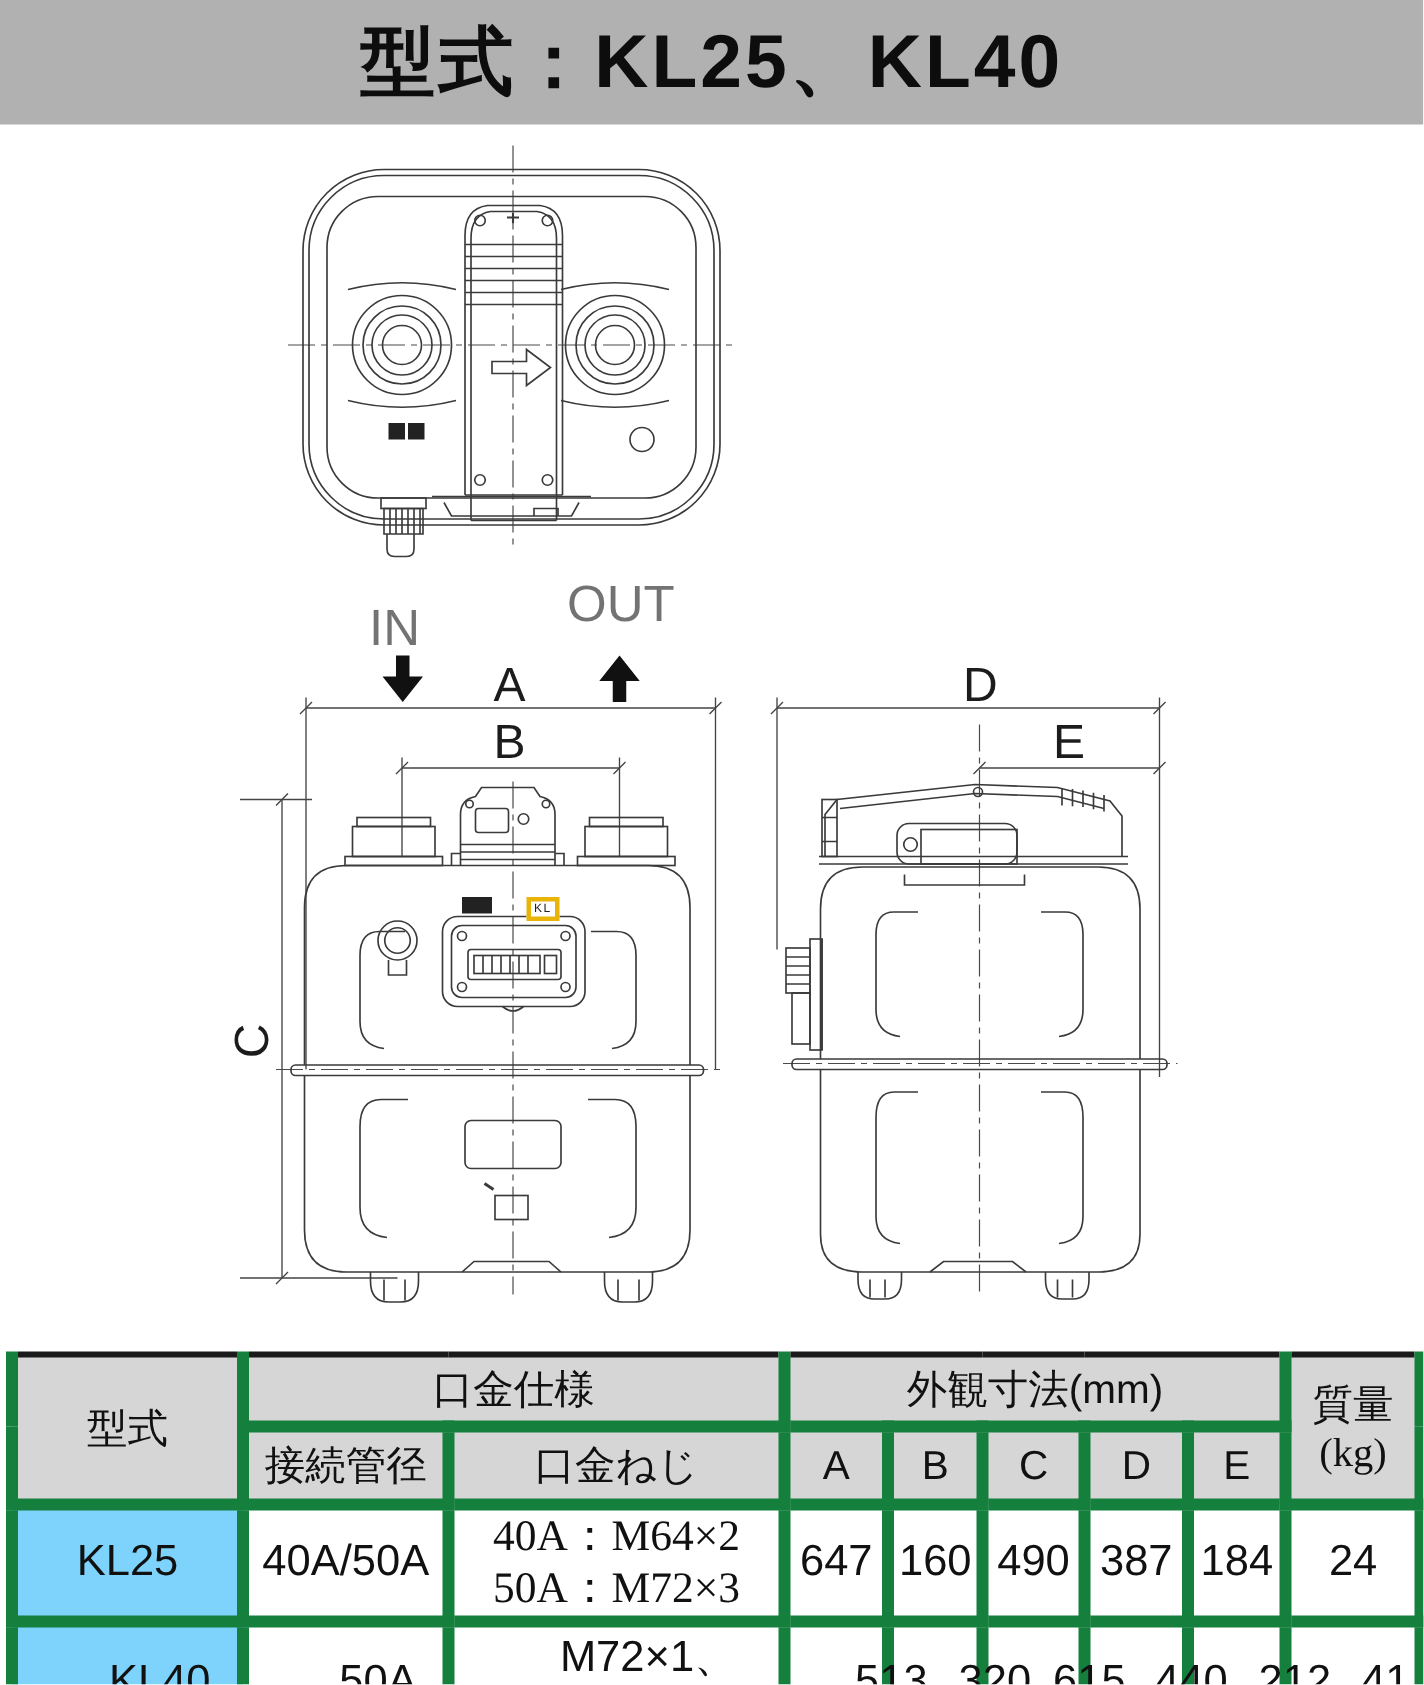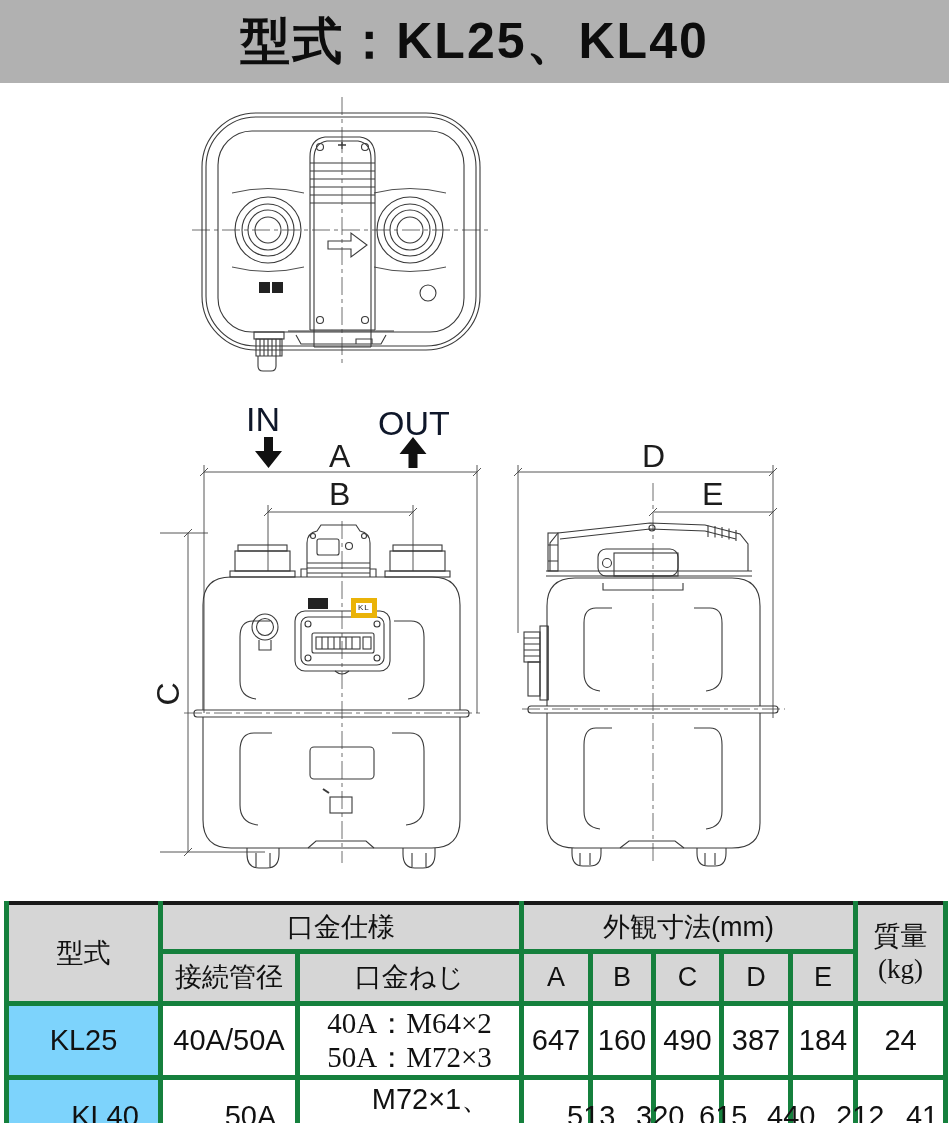--- a/index.html
+++ b/index.html
@@ -8,28 +8,28 @@
   
   .banner{position:absolute;left:0;top:0;width:949px;height:83px;background:#b1b1b1;
           display:flex;align-items:center;justify-content:center;}
   .banner .title{font-size:50px;font-weight:700;letter-spacing:2px;color:#0d0d0d;}
   
   svg{position:absolute;}
   #top-view{left:170px;top:95px;}
   #front-view{left:150px;top:393px;}
   #side-view{left:500px;top:433px;}
   .dim-label{position:absolute;font-size:32px;line-height:1;color:#1c1c1c;}
-  .flow-label{position:absolute;font-size:34px;line-height:1;color:#0f172a;}
+  .flow-label{position:absolute;font-size:34px;line-height:1;color:#737373;}
   #label-c{transform:rotate(-90deg);transform-origin:center center;}
   .panel-tag{position:absolute;left:351px;top:598px;font-size:8px;line-height:1;
-             border:5px solid #eab308;padding:1px 2px;letter-spacing:1px;color:#222;background:#fff;}
+             border:3px solid #eab308;padding:1px 2px;letter-spacing:1px;color:#222;background:#fff;}
   
   table.spec{position:absolute;left:4px;top:901px;border-collapse:collapse;table-layout:fixed;
              width:941px;}
-  table.spec th,table.spec td{border:5px solid #15803d;text-align:center;vertical-align:middle;
+  table.spec th,table.spec td{border:8px solid #15803d;text-align:center;vertical-align:middle;
              padding:0;font-weight:400;}
   table.spec thead th{background:#d6d6d6;font-size:27px;}
   table.spec thead tr:first-child th{border-top:4px solid #1a1a1a;}
   table.spec tbody td{background:#ffffff;font-size:29px;}
   table.spec tbody tr:first-child td{border-top:4px solid #1a1a1a;}
   table.spec tbody tr:last-child td{border-top:3px solid #1a1a1a;border-bottom:4px solid #1a1a1a;padding-left:43px;}
   table.spec td.model{background:#7dd3fc;}
   .stacked span{display:block;line-height:1.2;font-family:Liberation Serif, serif;}
   td.thread{font-size:28px;}
   tr.hrow1{height:48px;} tr.hrow2{height:52px;}
@@ -217,21 +217,21 @@
 
       <rect x="40" y="193" width="8" height="74"></rect>
       <rect x="24" y="199" width="16" height="30"></rect>
       <path d="M24 205 h16 M24 211 h16 M24 217 h16 M24 223 h16"></path>
       <rect x="28" y="229" width="12" height="34"></rect>
       <path d="M48 193 V267"></path>
     </g>
   </svg>
 
   <span class="flow-label" style="left:246px;top:402px;">IN</span>
-  <span class="flow-label" style="left:378px;top:406px;">OUT</span>
+  <span class="flow-label" style="left:378px;top:386px;">OUT</span>
   <span class="dim-label" style="left:329px;top:440px;">A</span>
   <span class="dim-label" style="left:329px;top:478px;">B</span>
   <span class="dim-label" id="label-c" style="left:156px;top:678px;">C</span>
   <span class="dim-label" style="left:642px;top:440px;">D</span>
   <span class="dim-label" style="left:702px;top:478px;">E</span>
   <span class="panel-tag">KL</span>
 
   <table class="spec">
     <colgroup>
       <col style="width:154px">

